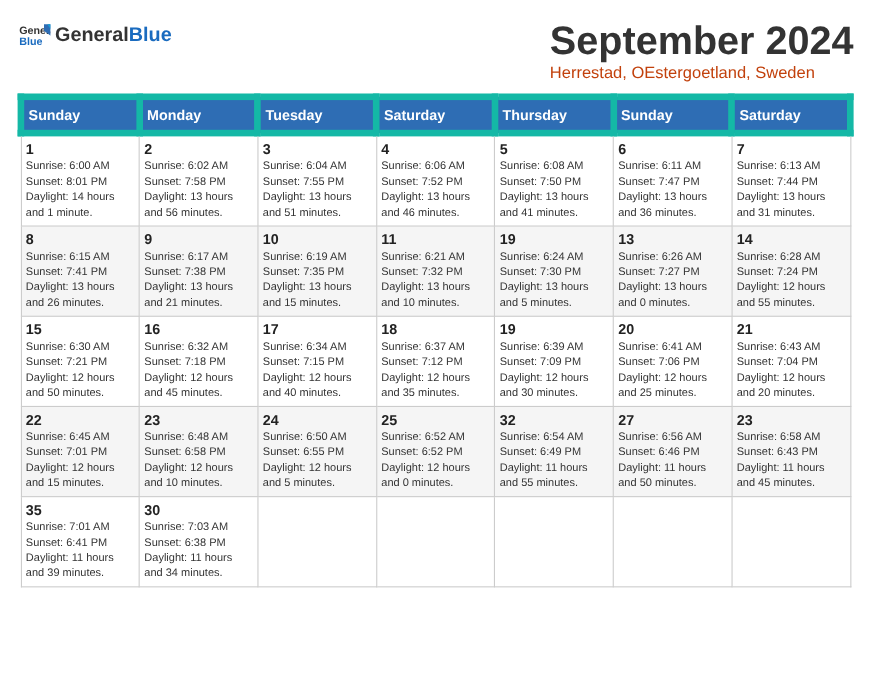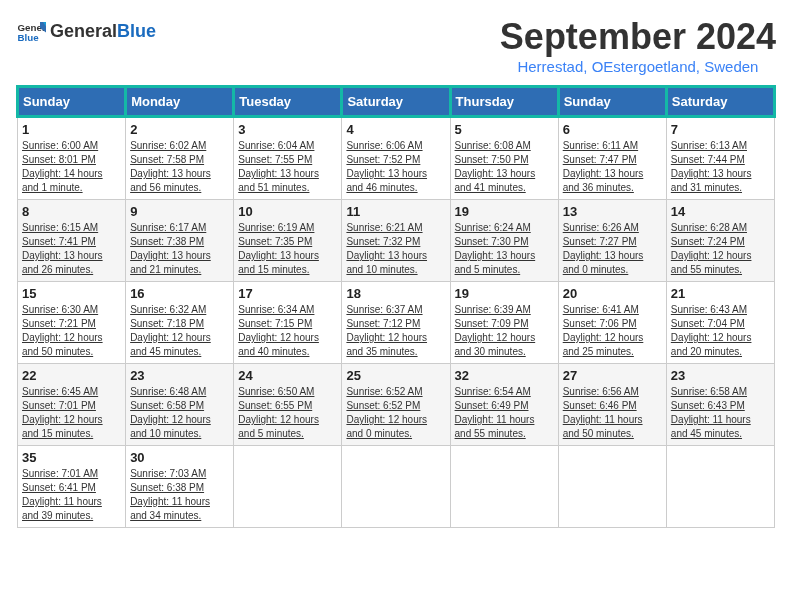--- a/index.html
+++ b/index.html
@@ -29,44 +29,44 @@
     .logo-text-blue {
       font-size: 18px;
       font-weight: bold;
       color: #1a6bbf;
     }
     .logo-icon {
       width: 30px;
       height: 30px;
     }
     .title-area {
-      text-align: center;
+      text-align: left;
     }
     .month-title {
       font-size: 36px;
       font-weight: bold;
       color: #333;
     }
     .location-title {
       font-size: 15px;
-      color: #3b82f6;
+      color: #c2410c;
     }
     .calendar {
       width: 100%;
       border-collapse: collapse;
       font-size: 11px;
     }
     .calendar th {
       background-color: #2e6db4;
       color: #fff;
       padding: 6px 4px;
       text-align: left;
       font-size: 13px;
       font-weight: bold;
-      border: 3px solid #14b8a6;
+      border: 6px solid #14b8a6;
     }
     .calendar td {
       border: 1px solid #ccc;
       vertical-align: top;
       padding: 4px;
       width: calc(100%/7);
       min-height: 80px;
       background: #fff;
     }
     .calendar tr:nth-child(even) td {
@@ -76,21 +76,20 @@
       font-size: 13px;
       font-weight: bold;
       color: #222;
       display: block;
       margin-bottom: 2px;
     }
     .day-info {
       font-size: 10px;
       color: #333;
       line-height: 1.4;
-      text-decoration: underline;
     }
     .empty-cell {
       background: #fff !important;
     }
   </style>
 </head>
 <body>
 
 <div class="header-area">
   <div class="logo">

